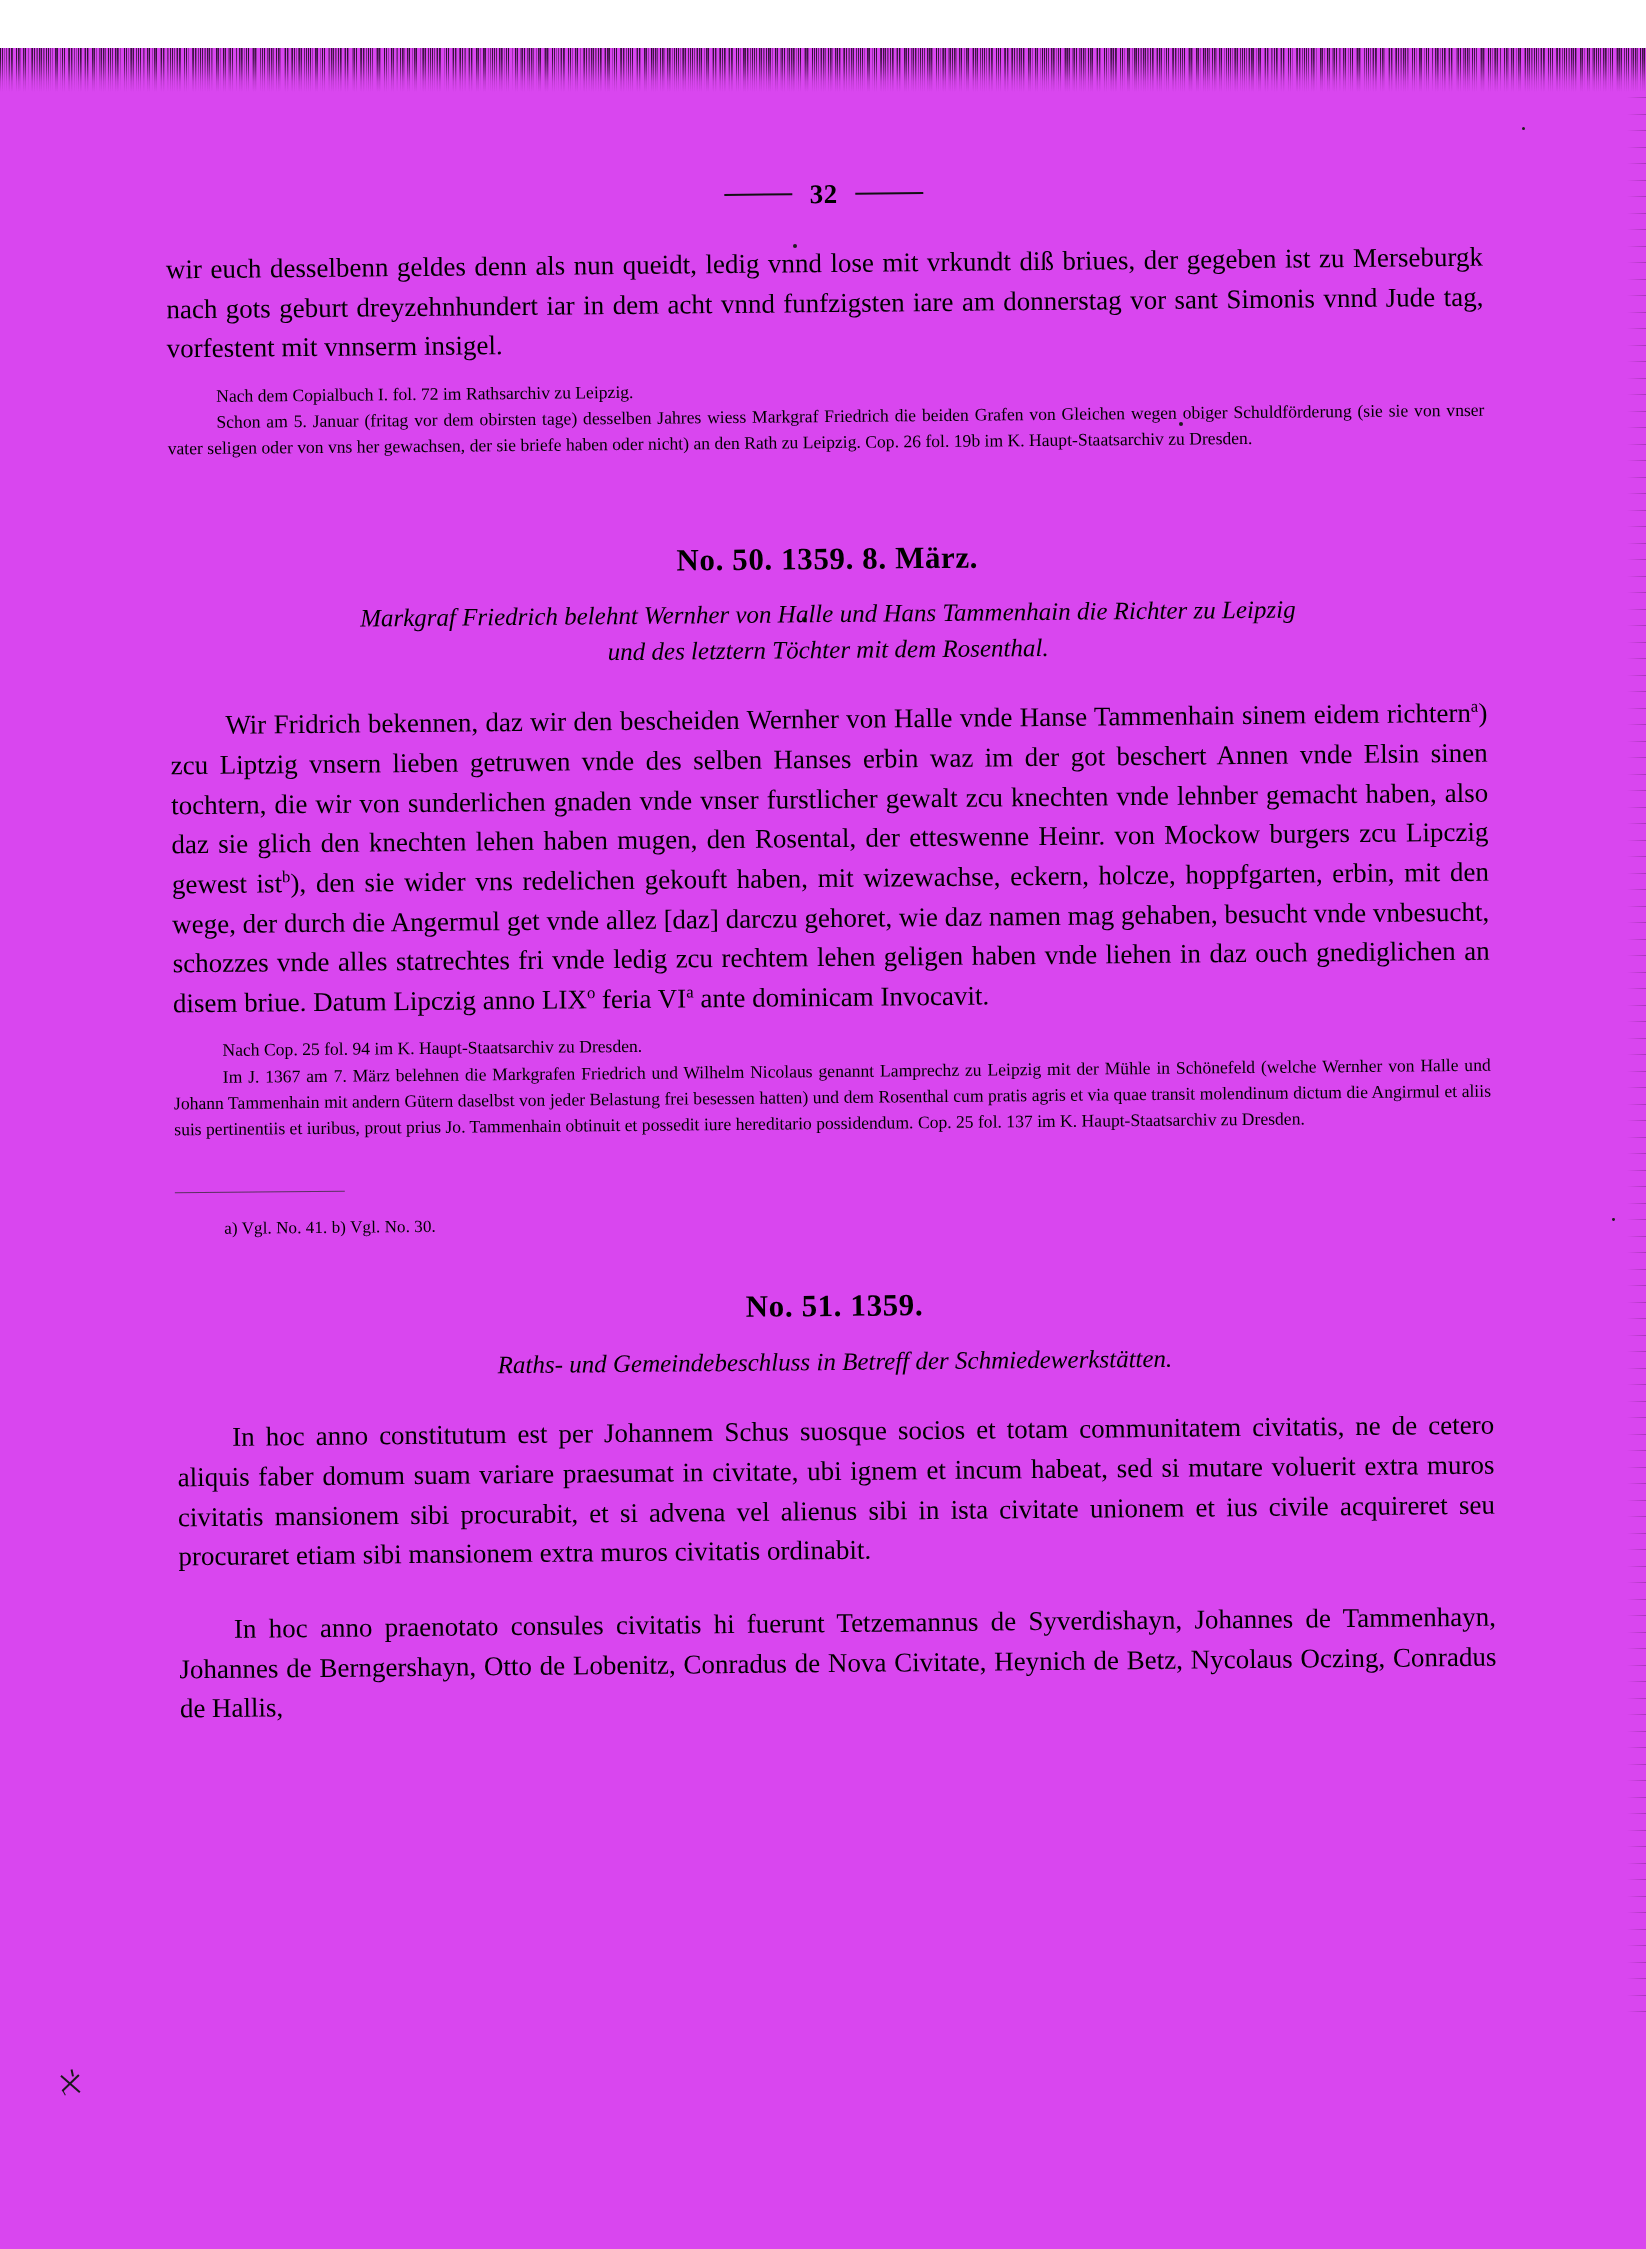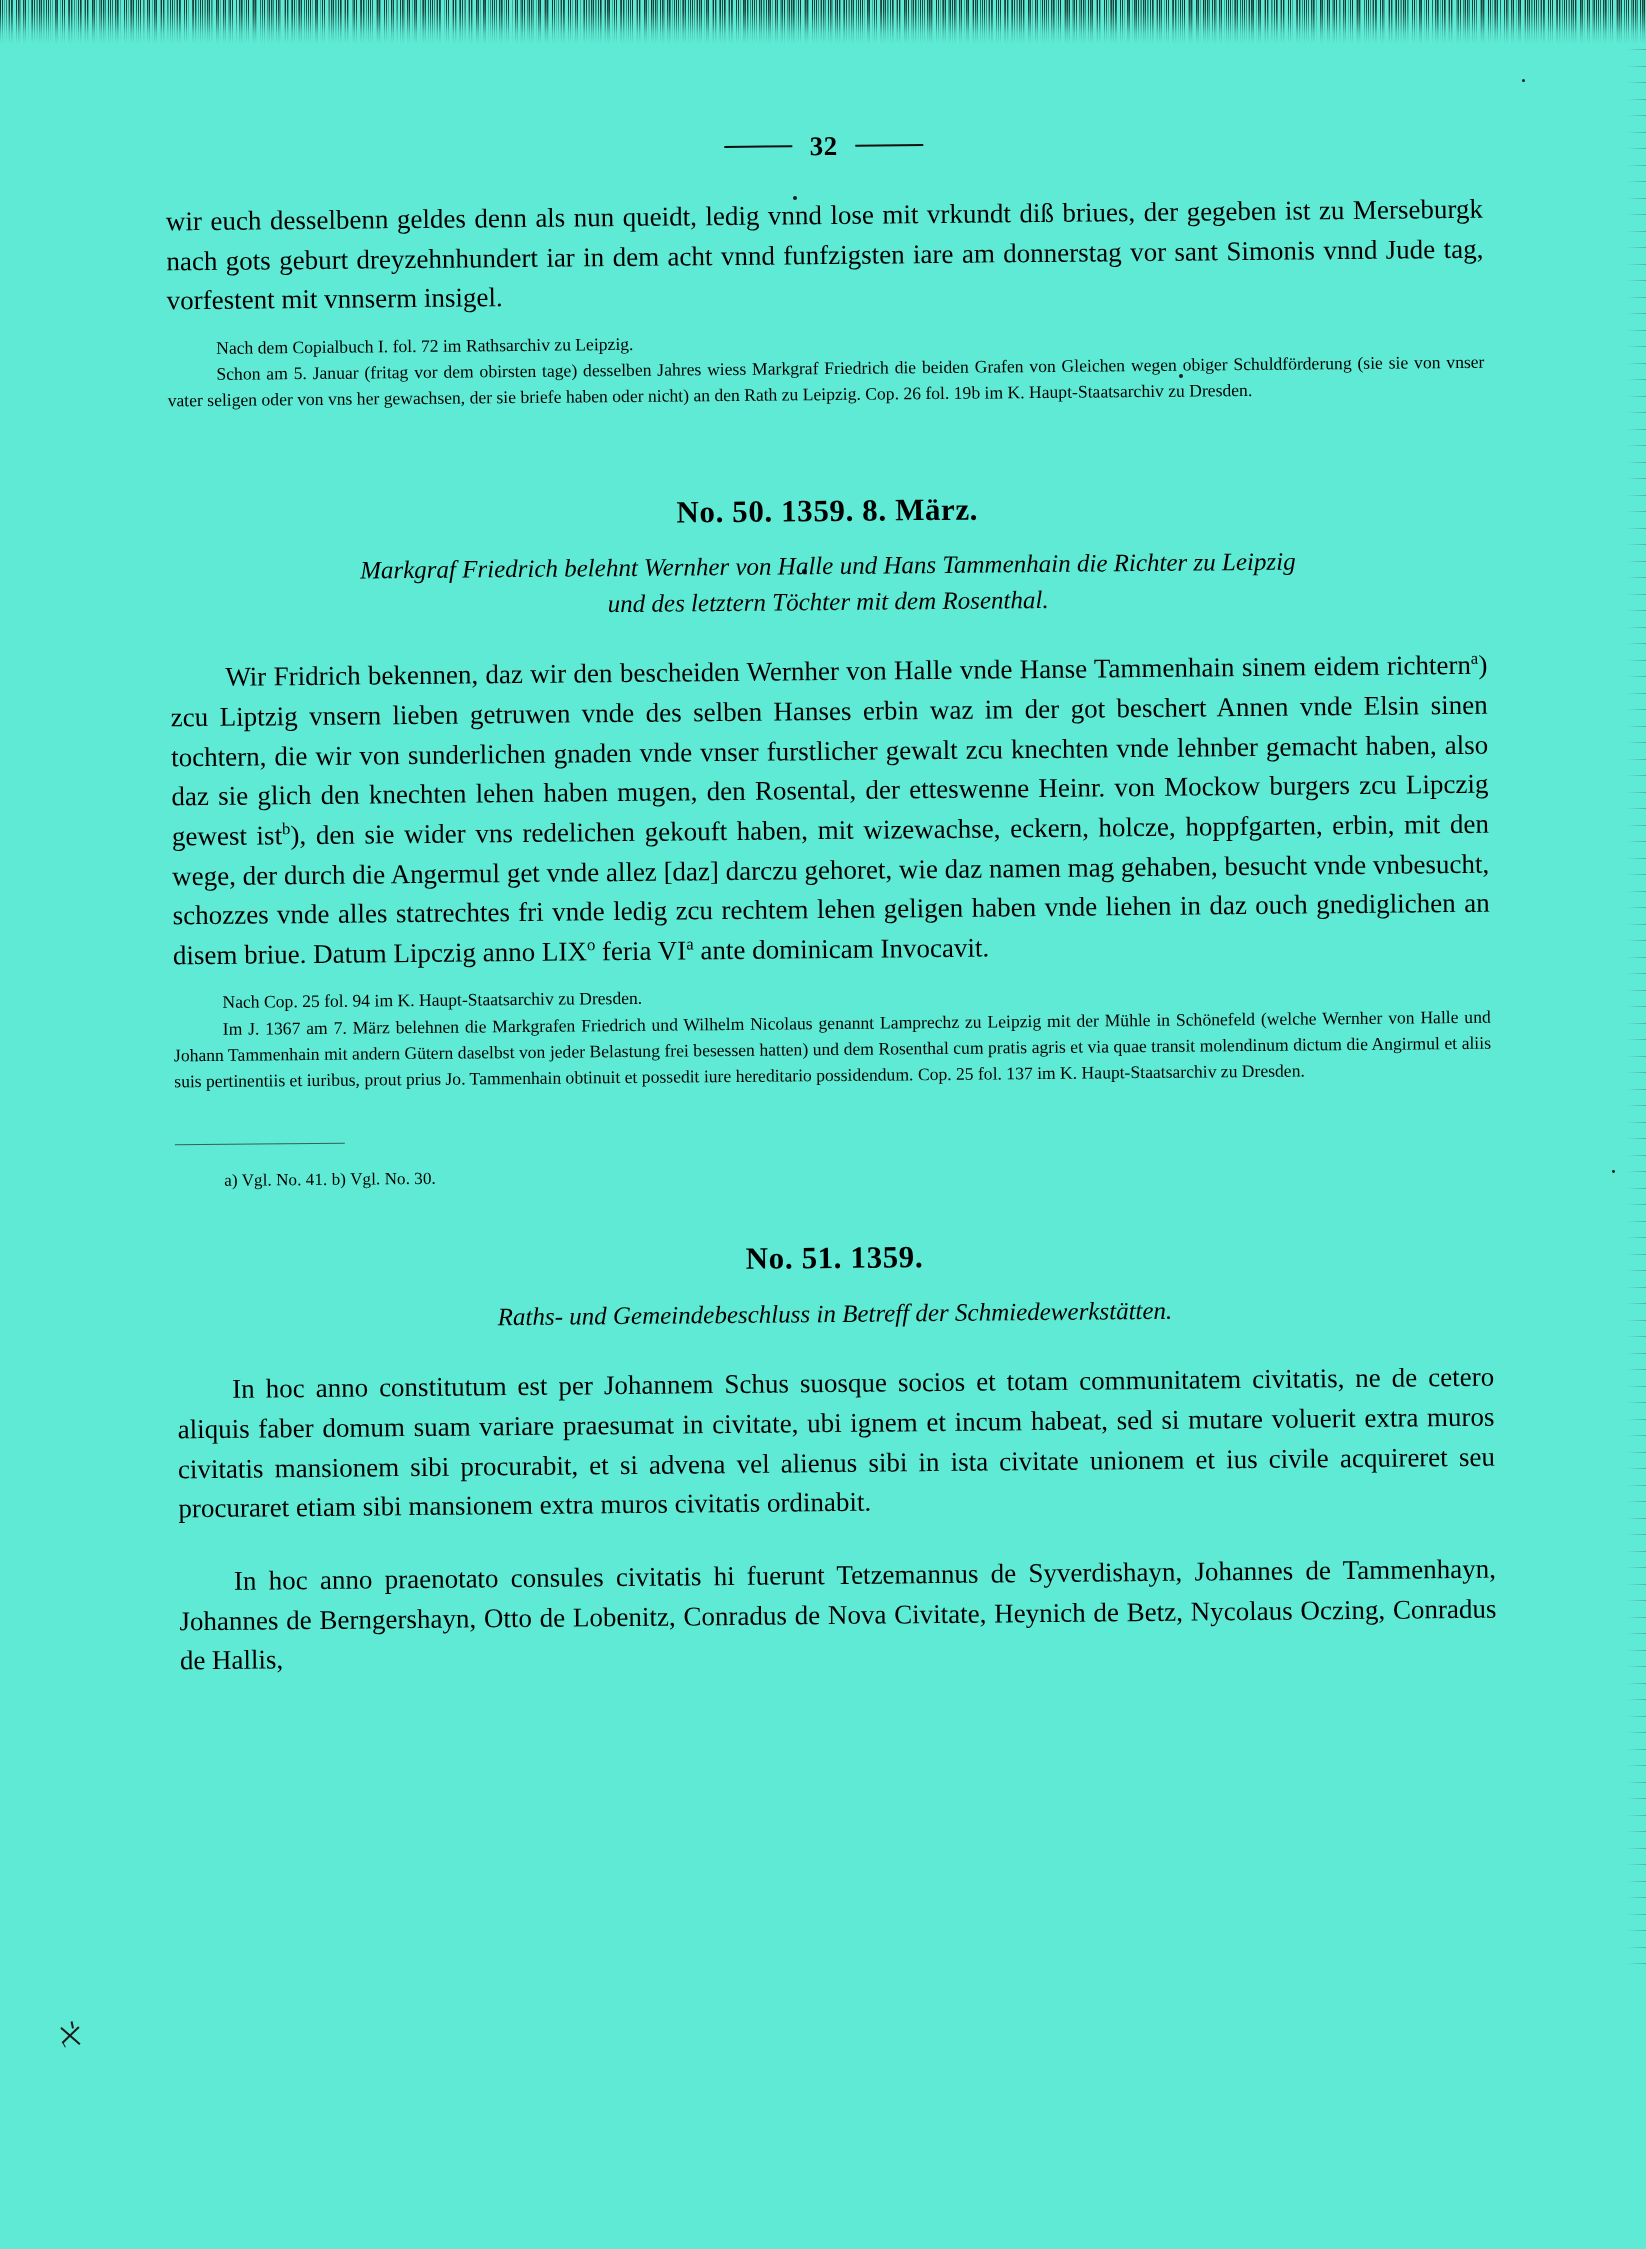--- a/index.html
+++ b/index.html
@@ -13,21 +13,22 @@
     position: relative;
     overflow: hidden;
     font-family: "Liberation Serif", serif;
     color: #000000;
   }
 
   
   #page {
     position: absolute;
     inset: 0;
-    background: #5eead4;
+    background: #d946ef;
+    margin-top: 48px;
   }
 
   
   .scan-noise-top {
     position: absolute;
     left: 0;
     top: 0;
     width: 1646px;
     height: 44px;
     pointer-events: none;

